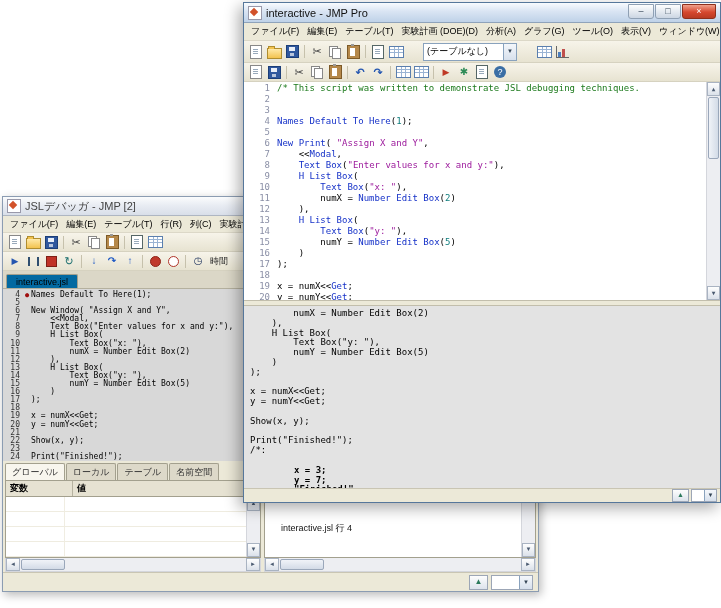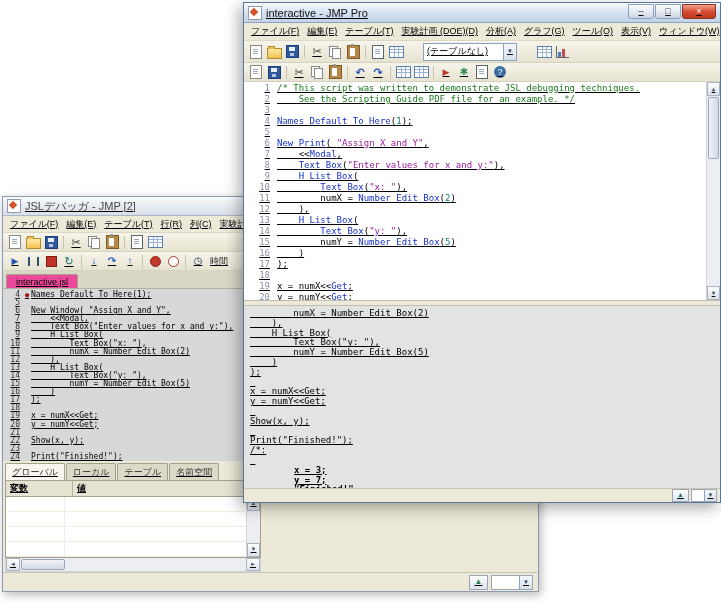--- a/index.html
+++ b/index.html
@@ -1,20 +1,20 @@
 <!DOCTYPE html>
 <html style="--c-comment: #1c7a1c; --c-function: #1531c8; --c-string: #9c1a9c; --c-number: #0d7d7d; --c-plain: #000000;"><head>
 <meta charset="utf-8">
 <style>
   html,body{margin:0;padding:0;background:#fff;}
   .canvas{position:relative;width:721px;height:608px;background:#ffffff;overflow:hidden;
           font-family:"Liberation Sans","DejaVu Sans",sans-serif;color:#000;}
 
   
-  .window{position:absolute;display:flex;flex-direction:column;background:#ece9d8;overflow:hidden;text-decoration:underline;}
+  .window{position:absolute;display:flex;flex-direction:column;background:#ece9d8;overflow:hidden;}
   .back-window{left:2px;top:196px;width:535px;height:394px;border:1px solid #8b9cb2;
                box-shadow:2px 3px 9px rgba(0,0,0,.28);z-index:1;}
   .front-window{left:243px;top:2px;width:476px;height:499px;border:1px solid #56779b;
                 box-shadow:-4px 5px 14px rgba(0,0,0,.33);z-index:2;}
 
   .titlebar{flex:none;display:flex;align-items:center;gap:4px;padding:0 4px;font-size:11px;}
   .front-window .titlebar{height:19px;background:linear-gradient(#f8fbfe,#d9e4f3 45%,#bfd2e8);
                           border-bottom:1px solid #8fa3ba;color:#111;}
   .back-window .titlebar{height:18px;background:linear-gradient(#fbfcfd,#e7ebf2 50%,#d9dfe9);
                          border-bottom:1px solid #aeb6c2;color:#444;}
@@ -113,21 +113,21 @@
   .bottombar{flex:none;height:13px;background:#ece9d8;border-top:1px solid #c9c5b3;display:flex;align-items:center;
              justify-content:flex-end;gap:2px;padding:0 3px;}
   .mini-btn{height:11px;min-width:15px;text-align:center;font-size:7px;line-height:10px;color:#2c7a5c;
             background:linear-gradient(#fdfdfd,#dde3ec);border:1px solid #9ca6b6;}
   .mini-dd{display:flex;align-items:center;height:11px;width:24px;background:#fff;border:1px solid #9ca6b6;}
   .mini-dd .spacer{flex:1;}
   .mini-dd .dd-btn{width:11px;font-size:6px;line-height:10px;}
 
   
   .tabrow{flex:none;height:17px;background:#dbd7c7;display:flex;align-items:flex-end;padding:0 3px;border-bottom:1px solid #b4b09e;}
-  .doc-tab{font-size:9px;padding:2px 9px 1px;background:#ec4899;border:1px solid #a3a08e;border-bottom:none;border-radius:2px 2px 0 0;}
+  .doc-tab{font-size:9px;padding:2px 9px 1px;background:#0369a1;border:1px solid #a3a08e;border-bottom:none;border-radius:2px 2px 0 0;}
 
   .dbg-code{flex:none;height:170px;background:#d8d8d8;overflow:hidden;padding-top:2px;
             font-family:"DejaVu Sans Mono","Liberation Mono",monospace;font-size:8px;}
   .dc-line{display:flex;height:8.1px;line-height:8.1px;}
   .dc-ln{flex:none;width:17px;text-align:right;padding-right:3px;color:#333;}
   .dc-bp{flex:none;width:8px;text-align:center;color:#a01010;font-size:7px;line-height:8px;}
   .dc-text{white-space:pre;}
 
   .dbg-bottom{flex:1;display:flex;gap:3px;padding:2px 2px 0;background:#ece9d8;min-height:0;}
   .dbg-left{flex:none;width:256px;display:flex;flex-direction:column;min-height:0;}
@@ -403,20 +403,38 @@
           </div>
         </div>
         <div class="hscroll">
           <span class="hs-btn">◄</span>
           <span class="hs-thumb"></span>
           <span class="hs-space"></span>
           <span class="hs-btn">►</span>
         </div>
       </div>
 
+      <div class="dbg-right">
+        <div class="bp-wrap">
+          <div class="bp-pane">
+            <span class="bp-item">interactive.jsl 行 4</span>
+          </div>
+          <div class="vscroll">
+            <span class="sb-btn">▲</span>
+            <span class="sb-space"></span>
+            <span class="sb-btn">▼</span>
+          </div>
+        </div>
+        <div class="hscroll">
+          <span class="hs-btn">◄</span>
+          <span class="hs-thumb"></span>
+          <span class="hs-space"></span>
+          <span class="hs-btn">►</span>
+        </div>
+      </div>
     </div>
 
     <div class="statusbar">
       <span class="status-btn">▲</span>
       <span class="status-dd">
         <span class="spacer"></span>
         <span class="dd-btn">▼</span>
       </span>
     </div>
   </section>
@@ -533,21 +551,20 @@
       </div>
 
     <div class="editor">
       <div class="ed-lines" id="editor-lines">
           <div class="ed-line">
             <span class="ed-ln">1</span>
             <span class="ed-text"><span class="tk-com">/* This script was written to demonstrate JSL debugging techniques.</span></span>
           </div>
           <div class="ed-line">
             <span class="ed-ln">2</span>
-            <span class="ed-text"><span class="tk-com">    See the Scripting Guide PDF file for an example. */</span></span>
           </div>
           <div class="ed-line">
             <span class="ed-ln">3</span>
             <span class="ed-text"></span>
           </div>
           <div class="ed-line">
             <span class="ed-ln">4</span>
             <span class="ed-text"><span class="tk-fn">Names Default To Here</span><span class="tk-pln">(</span><span class="tk-num">1</span><span class="tk-pln">);</span></span>
           </div>
           <div class="ed-line">

